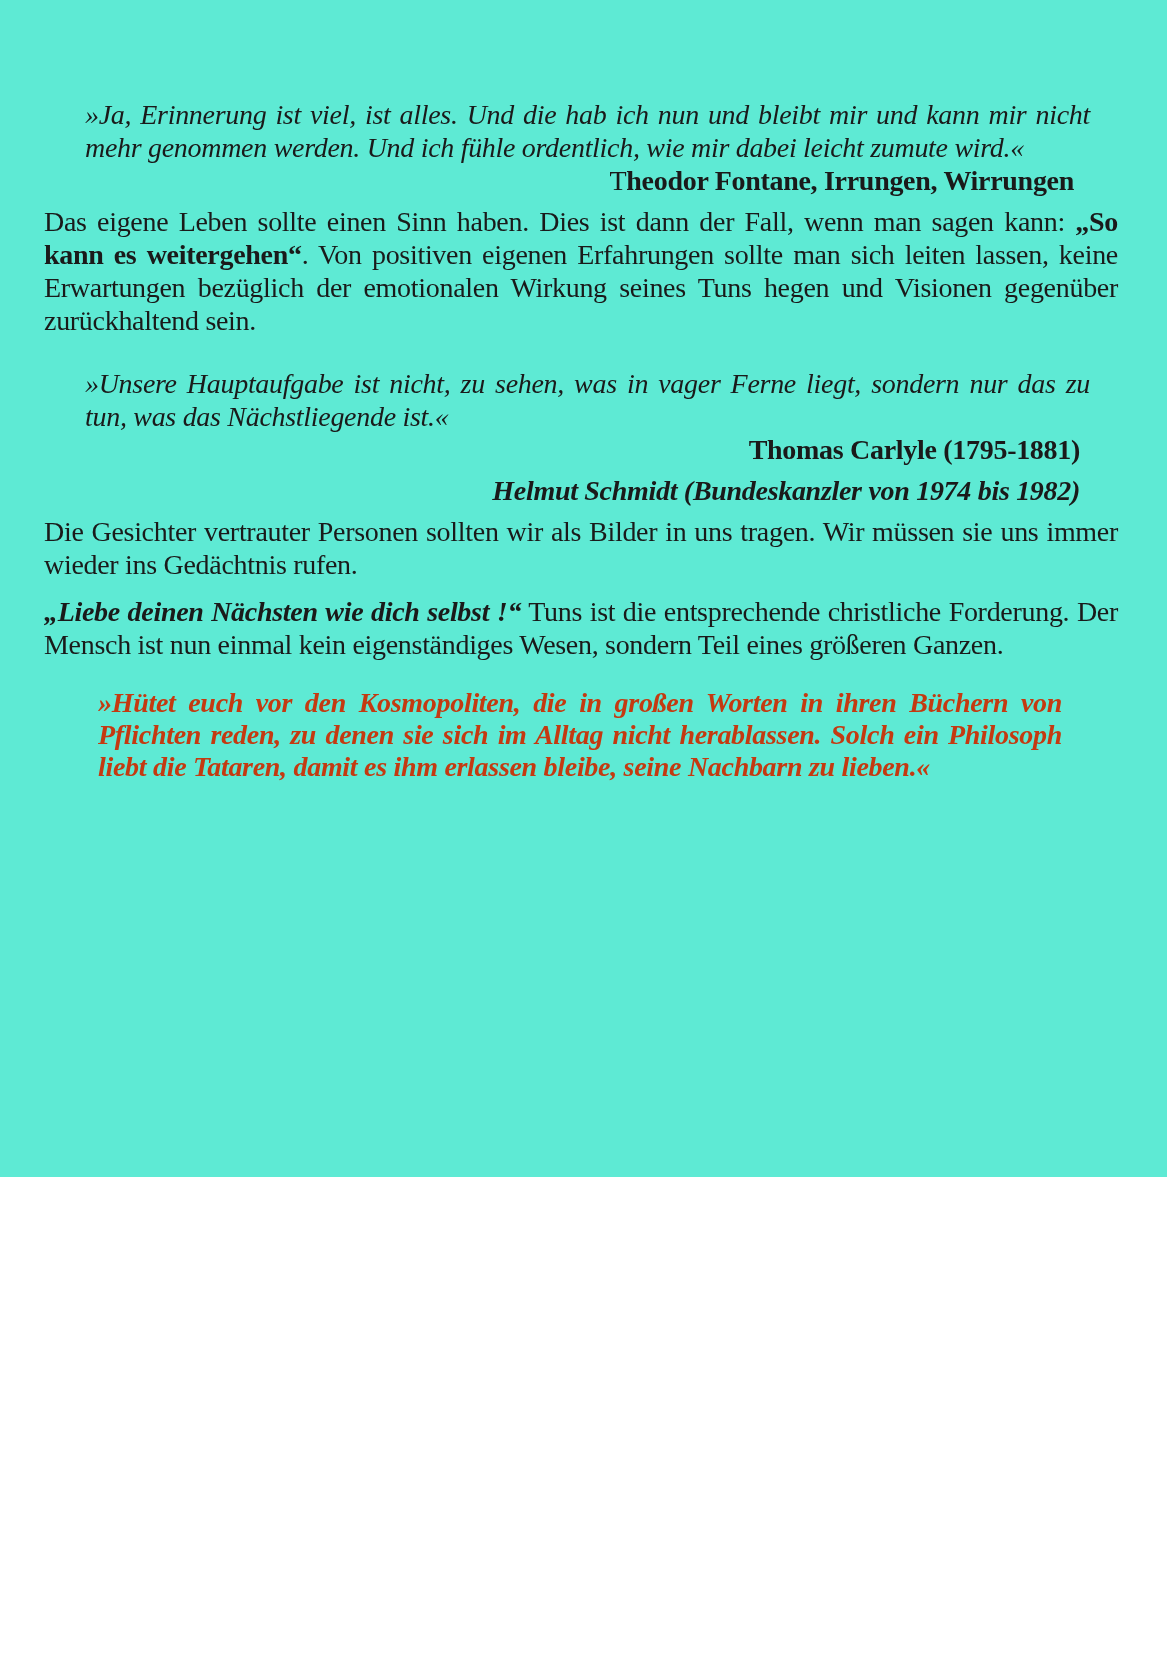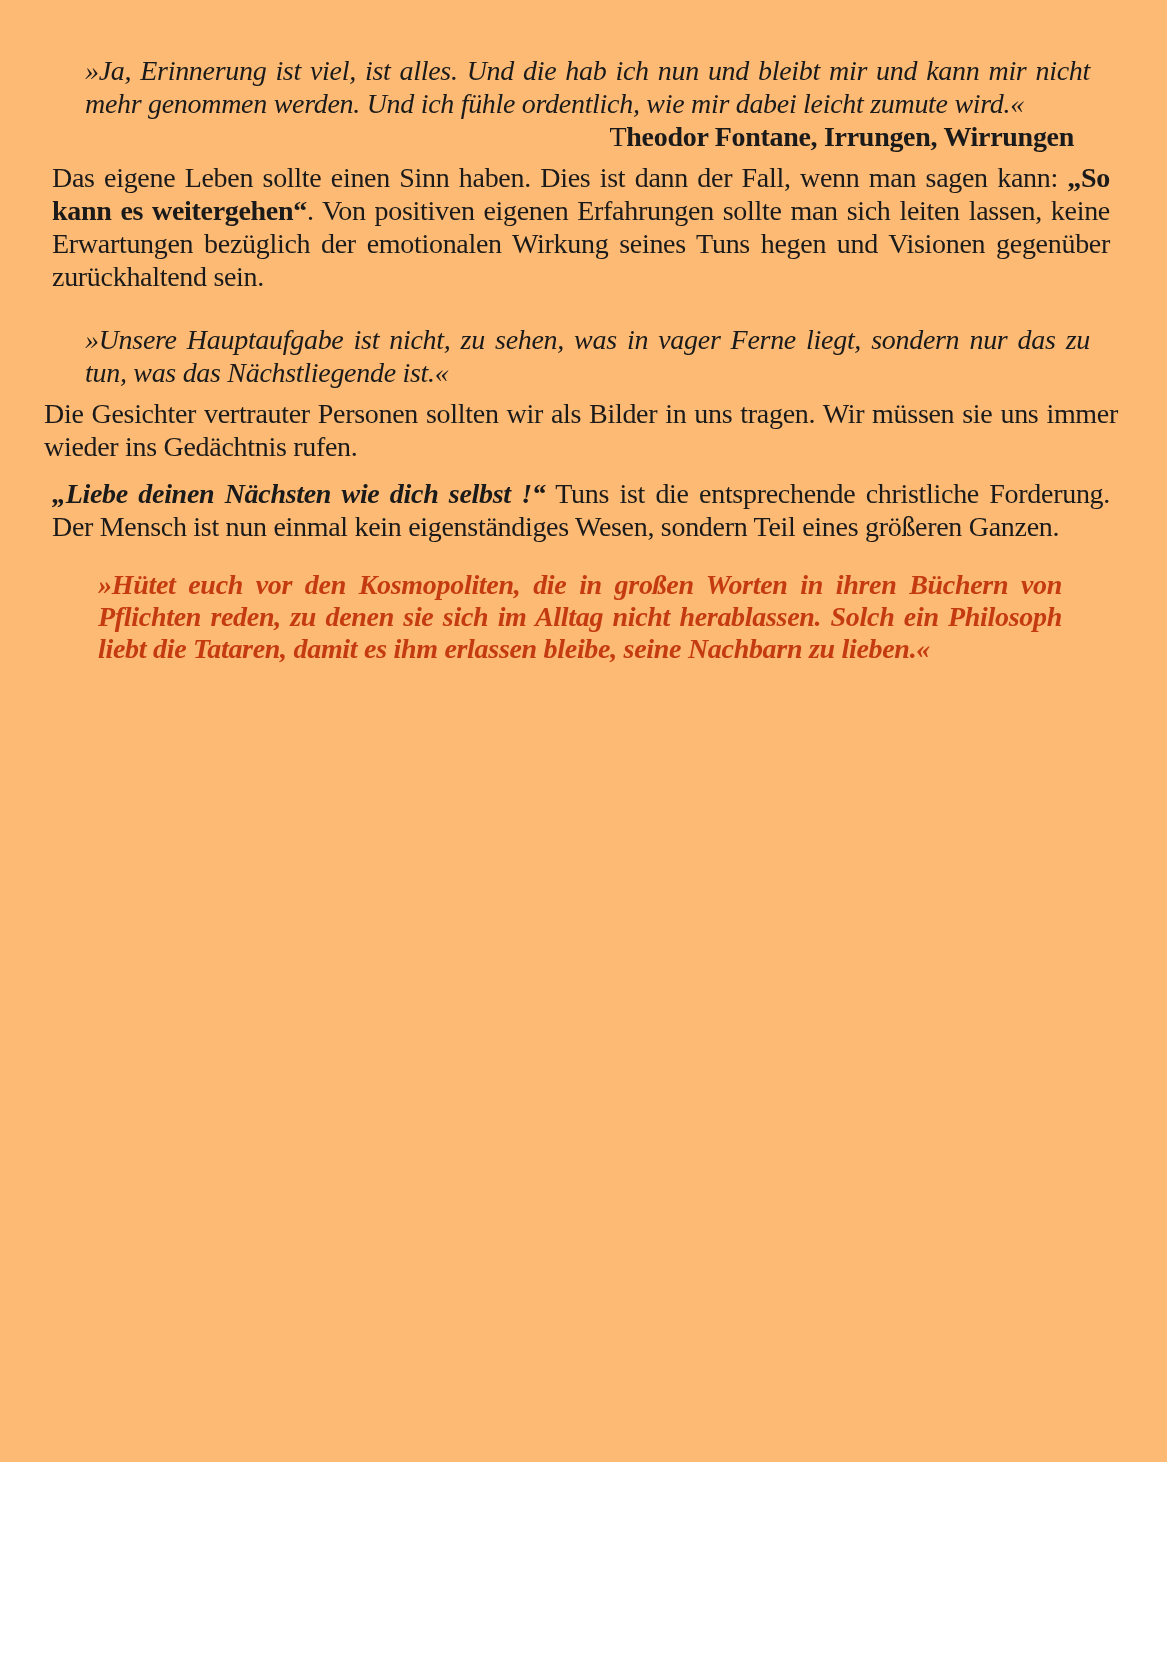--- a/index.html
+++ b/index.html
@@ -3,46 +3,46 @@
 <meta charset="utf-8">
 <style>
   html, body {
     margin: 0;
     padding: 0;
     background: #ffffff;
   }
   .page {
     position: relative;
     width: 1167px;
-    height: 1462px;
-    background: #fdba74;
+    height: 1177px;
+    background: #5eead4;
     font-family: "Liberation Serif", "DejaVu Serif", serif;
     font-size: 28px;
     line-height: 1.18;
     color: #1a1a1a;
     letter-spacing: -0.3px;
     box-sizing: border-box;
-    padding: 54px 49px 0 44px;
+    padding: 98px 49px 0 44px;
     overflow: hidden;
   }
   .quote {
     font-style: italic;
     text-align: justify;
     margin: 0 28px 0 41px;
   }
   .attribution {
     font-weight: bold;
     text-align: right;
     margin: 0;
     padding-right: 44px;
   }
   .attribution.italic { font-style: italic; }
   .para {
     text-align: justify;
-    margin: 8px;
+    margin: 0;
   }
   .bold { font-weight: bold; }
   .bold-italic { font-weight: bold; font-style: italic; }
   .para-bold {
     font-weight: normal;
     text-align: justify;
     margin: 0;
   }
   .centered-quote {
     font-style: italic;
@@ -82,22 +82,24 @@
   </blockquote>
 
   <p class="attribution" style="padding-right:44px"><span style="font-weight:normal">T</span><span>heodor Fontane, Irrungen, Wirrungen</span></p>
 
   <p class="para mt-sm"><span>Das eigene Leben sollte einen Sinn haben. Dies ist dann der Fall, wenn man sagen kann: </span><span class="bold">„So kann es weitergehen“</span><span>. Von positiven eigenen Erfahrungen sollte man sich leiten lassen,  keine Erwartungen bezüglich der emotionalen Wirkung seines Tuns hegen und Visionen gegenüber zurückhaltend sein.</span></p>
 
   <blockquote class="quote mt-lg" style="margin-top:30px">
     <span>»Unsere Hauptaufgabe ist nicht, zu sehen, was in vager Ferne liegt, sondern nur das zu tun, was das Nächstliegende ist.«</span>
   </blockquote>
 
+  <p class="attribution" style="padding-right:38px"><span>Thomas Carlyle (1795-1881)</span></p>
 
 
+  <p class="attribution italic mt-sm" style="padding-right:38px"><span>Helmut Schmidt (Bundeskanzler von 1974 bis 1982)</span></p>
 
   <p class="para-bold mt-sm"><span>Die Gesichter vertrauter Personen sollten wir als Bilder in uns tragen. Wir müssen sie uns immer wieder ins Gedächtnis rufen.</span></p>
 
   <p class="para mt-md"><span class="bold-italic">„Liebe deinen Nächsten wie dich selbst !“</span><span> Tuns ist die entsprechende christliche Forderung. Der Mensch ist nun einmal kein eigenständiges Wesen, sondern Teil eines größeren Ganzen.</span></p>
 
 
   <blockquote class="quote-accent mt-lg">
     <span>»Hütet euch vor den Kosmopoliten, die in großen Worten in ihren Büchern von Pflichten reden, zu denen sie sich im Alltag nicht herablassen. Solch ein Philosoph liebt die Tataren, damit es ihm erlassen bleibe, seine Nachbarn zu lieben.«</span>
   </blockquote>
 

